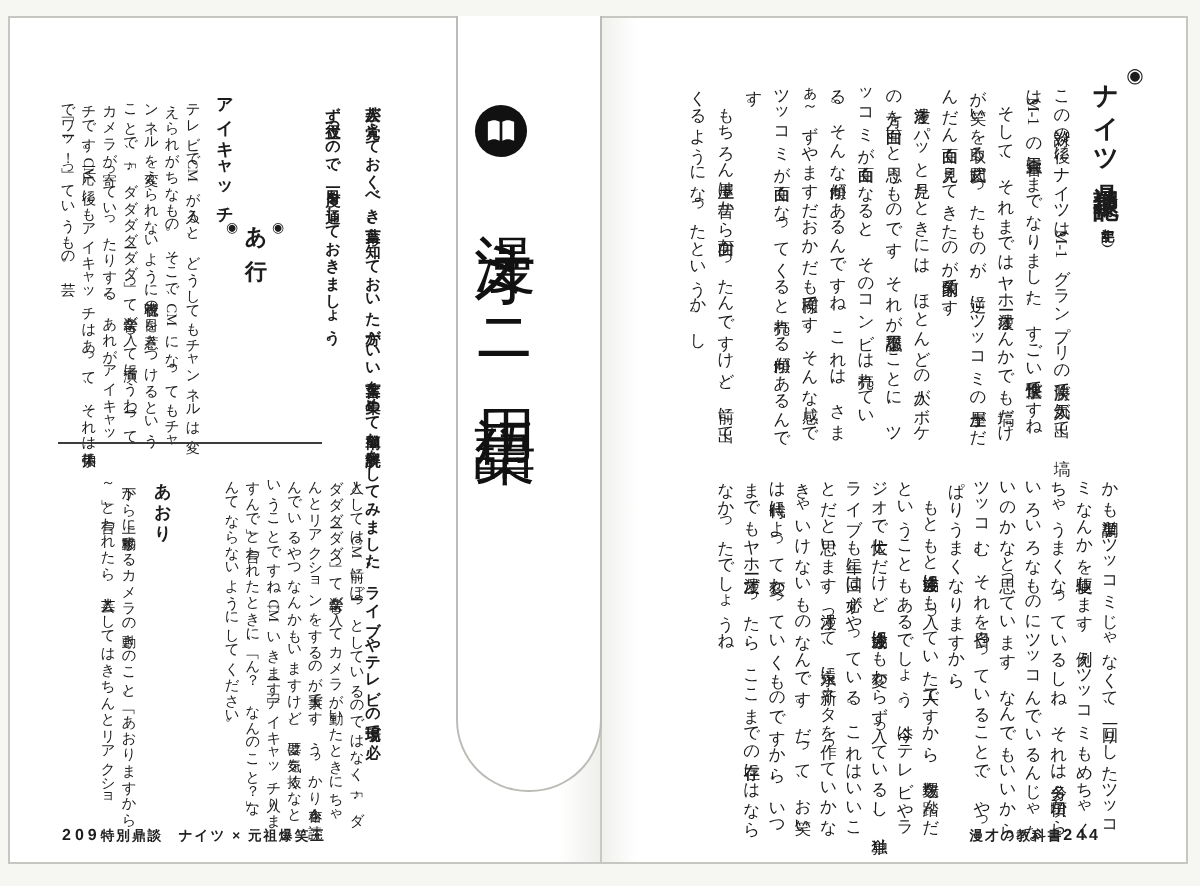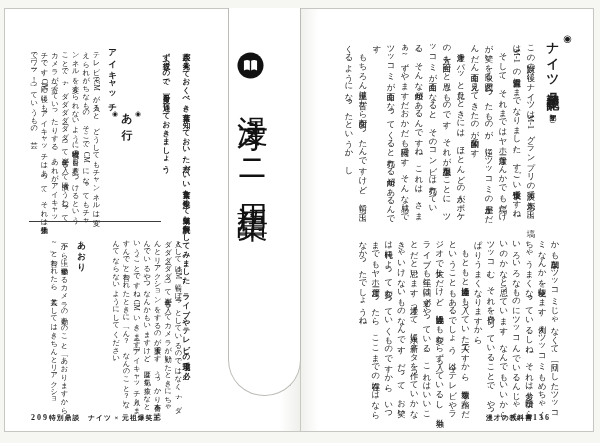--- a/index.html
+++ b/index.html
@@ -43,21 +43,21 @@
   .term-1{top:34px;right:181px;}
   .term-2{top:226px;right:212px;}
   .entry-body{position:absolute;font-size:7.2px;line-height:10.4px;}
   .e1-top{top:38px;right:199px;width:76px;height:174px;}
   .e1-bottom{top:226px;right:117px;width:78px;height:176px;}
   .e2-body{top:229px;right:231px;width:34px;height:176px;}
   .entry-divider{position:absolute;top:212px;left:24px;width:132px;height:1px;background:#3c3c3c;}
 
   
   .footer{position:absolute;bottom:8px;display:flex;align-items:baseline;gap:0;
-          font-family:Liberation Serif, serif;}
+          font-family:Liberation Sans, sans-serif;}
   .l-footer{left:26px;}
   .r-footer{right:42px;}
   .page-num{font-weight:bold;font-size:8px;letter-spacing:2px;}
   .footer-label{font-size:6.8px;font-weight:bold;letter-spacing:1px;color:#222;}
 </style>
 </head>
 <body>
 
 <div class="spread">
 
@@ -102,21 +102,21 @@
         <p>　もちろん土屋は昔から面白かったんですけど、前に出てくるようになったというか。し</p>
       </div>
 
     <div class="band-bottom-r vtext vband">
         <p>かも単調なツッコミじゃなくて、一回りしたツッコミなんかを駆使します。例えツッコミもめちゃくちゃうまくなっているしね。それは多分、日頃からいろいろなものにツッコんでいるんじゃないのかなと思っています。なんでもいいからツッコむ。それを日々やっていることで、やっぱりうまくなりますから。</p>
         <p>　もともと漫才協会にも入っていた二人ですから、場数を踏んだということもあるでしょう。今はテレビやラジオで大忙しだけど、漫才協会にも変わらず入っているし、単独ライブも年に一回は必ずやっている。これはいいことだと思います。漫才って、永遠に新ネタを作っていかなきゃいけないものなんです。だって、お笑いは時代によって変わっていくものですから。いつまでもヤホー漫才だったら、ここまでの存在にはならなかったでしょうね。</p>
       </div>
 
     <div class="footer r-footer">
       <span class="footer-label">漫才の教科書</span>
-      <span class="page-num">136</span>
+      <span class="page-num">244</span>
     </div>
   </div>
 
   <div class="center-tab">
     <div class="tab-inner">
       <svg width="27" height="27" viewBox="0 0 28 28">
         <circle cx="14" cy="14" r="13.5" fill="#111"></circle>
         <path fill="#fff" d="M7.2 9.2c2.4-1.1 4.3-1.1 6.1 0v9.9c-1.8-1.1-3.7-1.1-6.1 0z"></path>
         <path fill="#fff" d="M20.8 9.2c-2.4-1.1-4.3-1.1-6.1 0v9.9c1.8-1.1 3.7-1.1 6.1 0z"></path>
       </svg>

